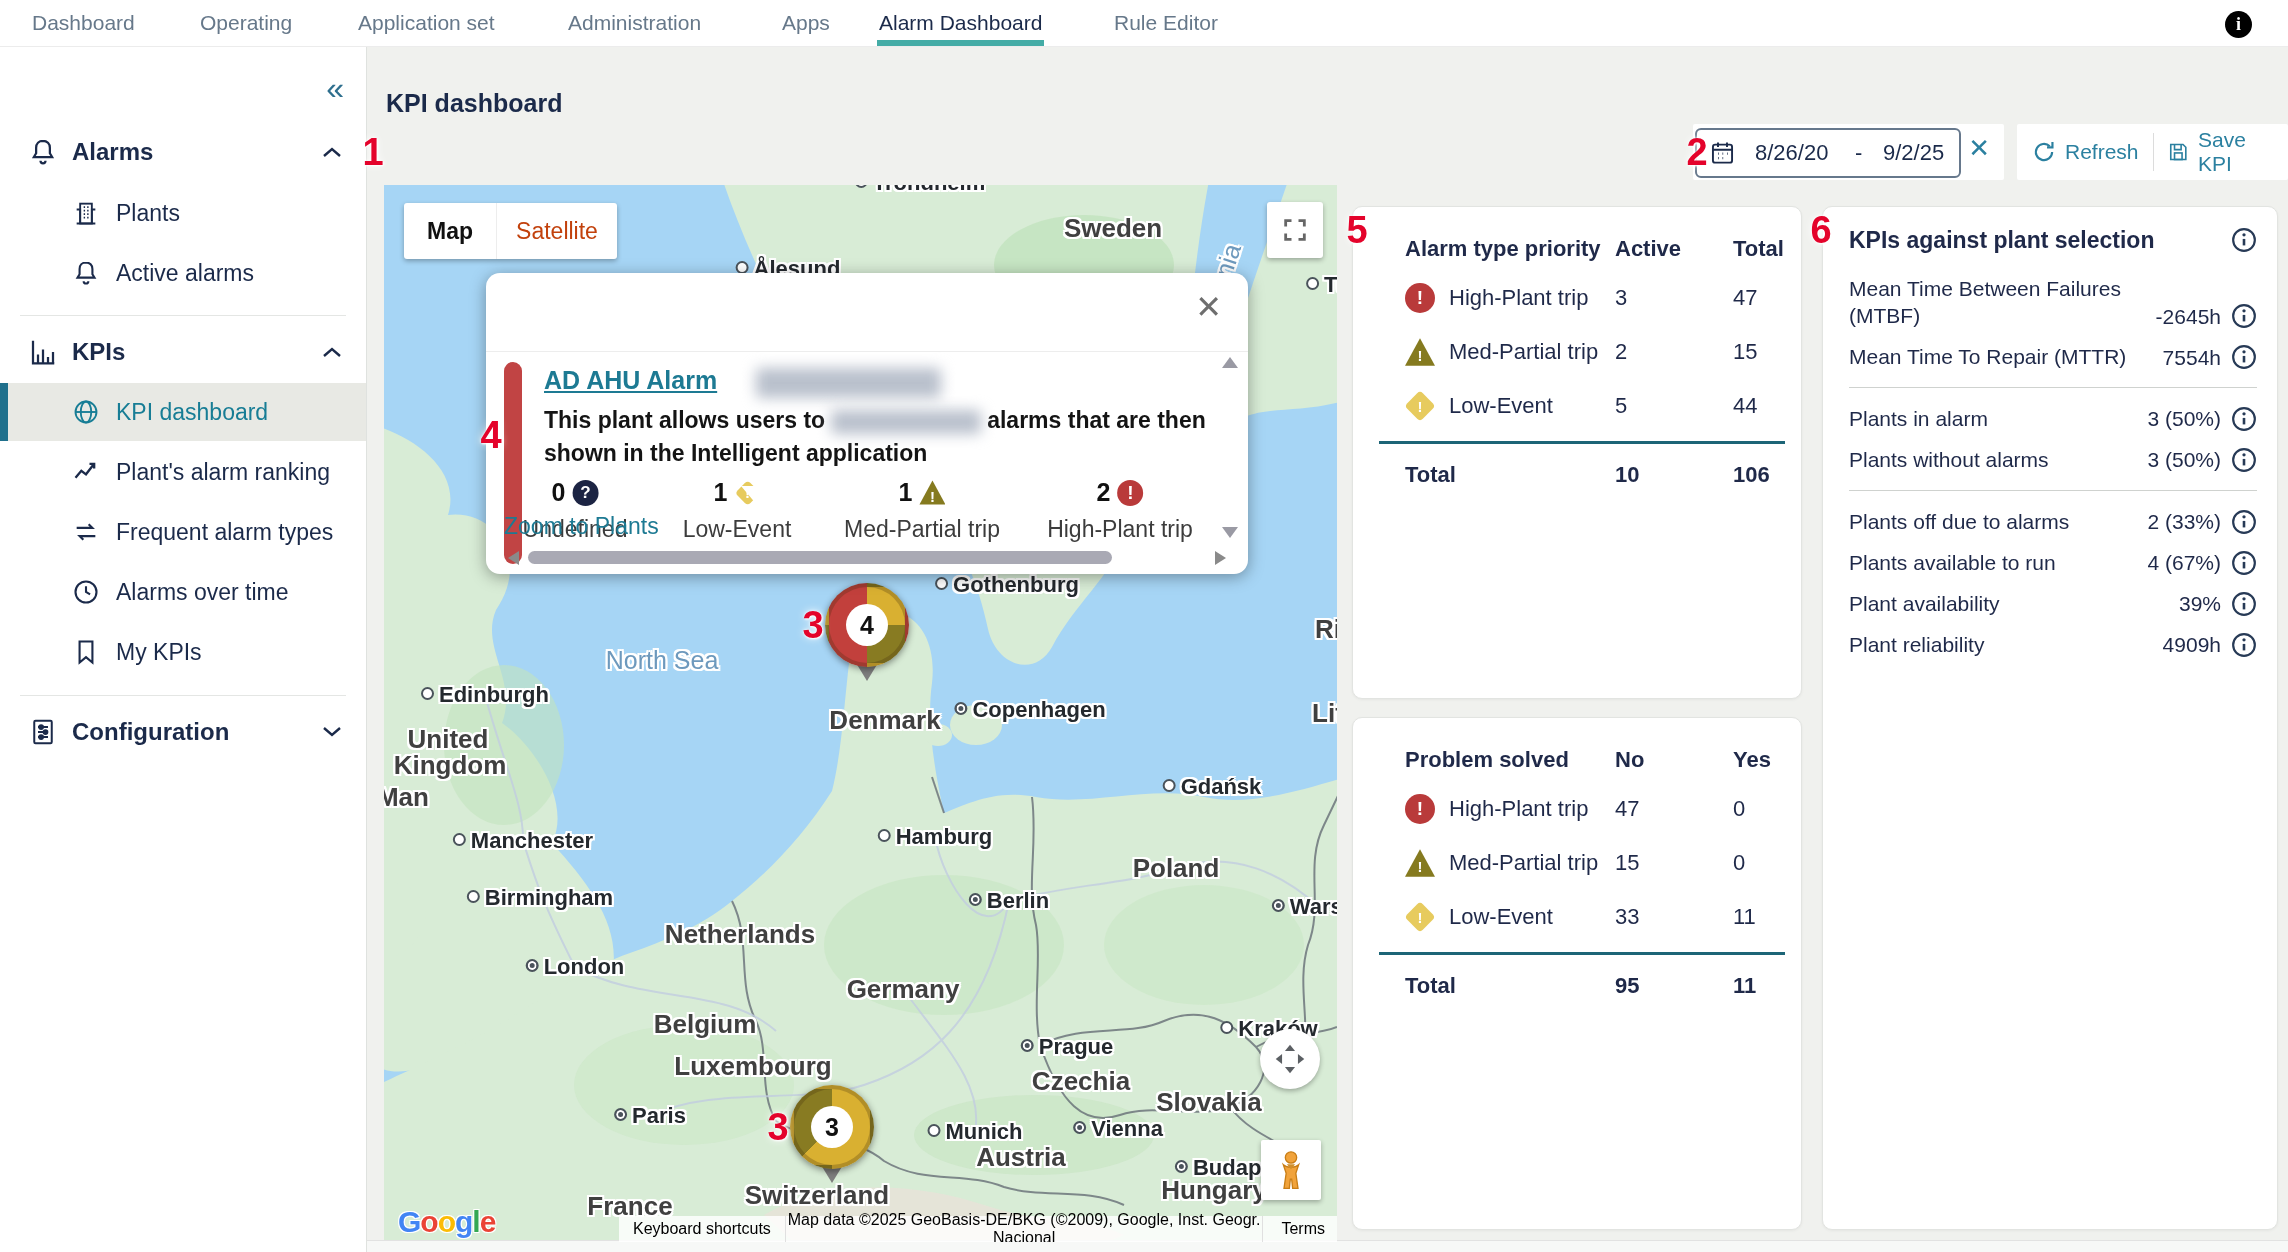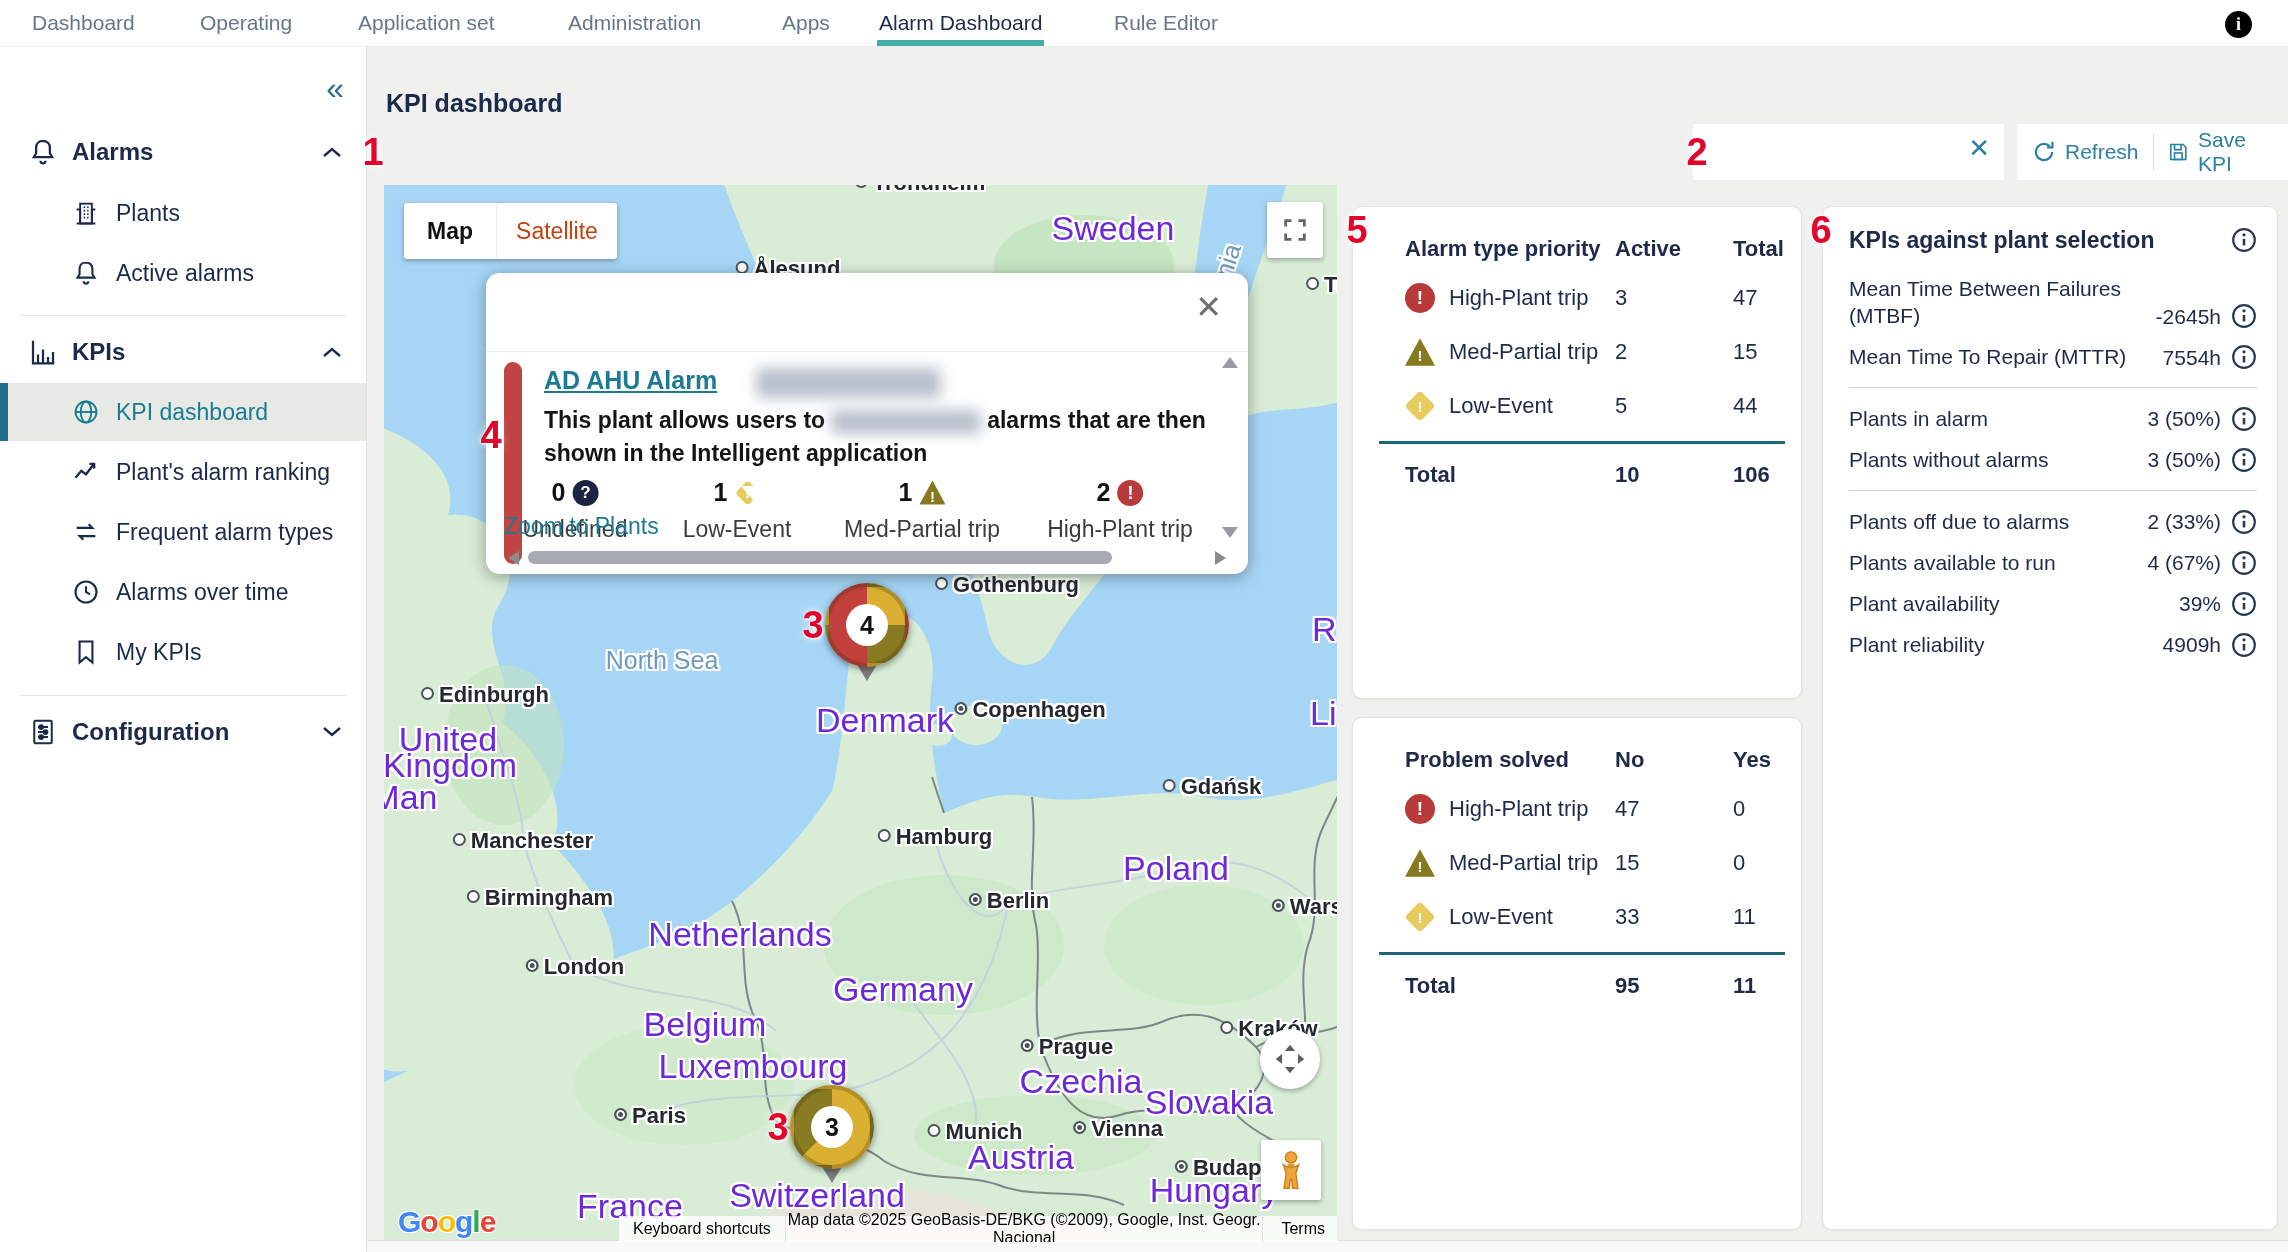--- a/index.html
+++ b/index.html
@@ -50,21 +50,21 @@
 
   
   .ann{position:absolute;transform:translate(-50%,-50%);font-size:38px;font-weight:bold;color:#e4032b;z-index:40;text-shadow:0 0 8px #fff,0 0 3px #fff,1px 1px 2px #fff;}
 
   
   .map{position:absolute;left:18px;top:139px;width:953px;height:1057px;overflow:hidden;background:#a6d5f5;}
   .map-svg{position:absolute;inset:0;width:100%;height:100%;}
   .map-label{position:absolute;transform:translate(-50%,-50%);white-space:nowrap;z-index:4;
     text-shadow:-2px -2px 0 #fff,2px -2px 0 #fff,-2px 2px 0 #fff,2px 2px 0 #fff,0 2px 0 #fff,0 -2px 0 #fff,2px 0 0 #fff,-2px 0 0 #fff;}
   .map-label b{font-weight:inherit;}
-  .lbl-country{font-size:34px;font-weight:normal;color:#6d28d9;}
+  .lbl-country{font-size:26px;font-weight:bold;color:#404040;}
   .lbl-city{font-size:22px;font-weight:bold;color:#24292e;}
   .lbl-water{font-size:25px;color:#6d99bd;font-weight:normal;}
   .lbl-rot{transform:translate(-50%,-50%) rotate(-72deg);}
   .dot{display:inline-block;width:9px;height:9px;border:2px solid #4a535b;border-radius:50%;background:#fff;margin-right:5px;vertical-align:2px;}
   .dot.cap{background:#4a535b;box-shadow:inset 0 0 0 2px #fff;}
 
   .map-toggle{position:absolute;left:20px;top:18px;height:56px;display:flex;background:#fff;border-radius:3px;box-shadow:0 2px 5px rgba(0,0,0,.3);z-index:10;overflow:hidden;}
   .map-toggle .mbtn{display:flex;align-items:center;justify-content:center;font-size:23px;cursor:pointer;}
   .mbtn-map{width:92px;font-weight:bold;color:#111;}
   .mbtn-sat{width:120px;color:#c2410c;border-left:1px solid #ededed;}
@@ -286,20 +286,30 @@
           </svg>
         </span>
     </div>
   </aside>
 
   <main class="main">
     <h1 class="page-title">KPI dashboard</h1>
 
 
     <div class="seg seg-date">
+      <div class="datebox">
+        <span class="cal-icon"><svg viewBox="0 0 24 24" fill="none" stroke="currentColor" stroke-width="1.7">
+              <rect x="3.5" y="5" width="17" height="16" rx="2"></rect>
+              <path d="M3.5 9.5h17M8 3v4M16 3v4"></path>
+              <path d="M8 13h.6M12 13h.6M16 13h.6M8 17h.6M12 17h.6" stroke-width="2.2"></path>
+            </svg></span>
+        <span class="date-txt d-start">8/26/20</span>
+        <span class="date-txt d-sep">-</span>
+        <span class="date-txt d-end">9/2/25</span>
+      </div>
       <span class="date-clear">✕</span>
     </div>
 
     <div class="seg seg-actions">
       <span class="act-btn">
         <svg viewBox="0 0 24 24" fill="none" stroke="currentColor" stroke-width="2">
             <path d="M19.5 12a7.5 7.5 0 11-2.2-5.3"></path>
             <path d="M19.8 2.8v5h-5"></path>
           </svg>
         <span>Refresh</span>

